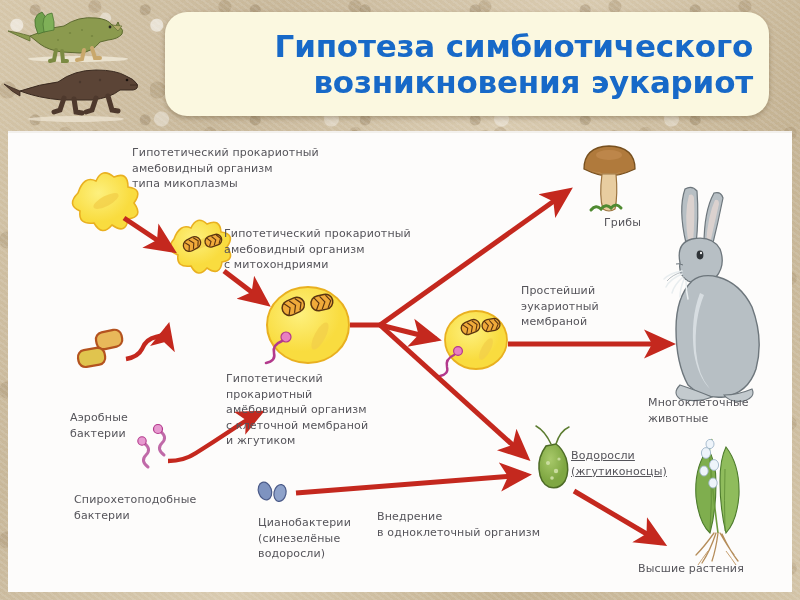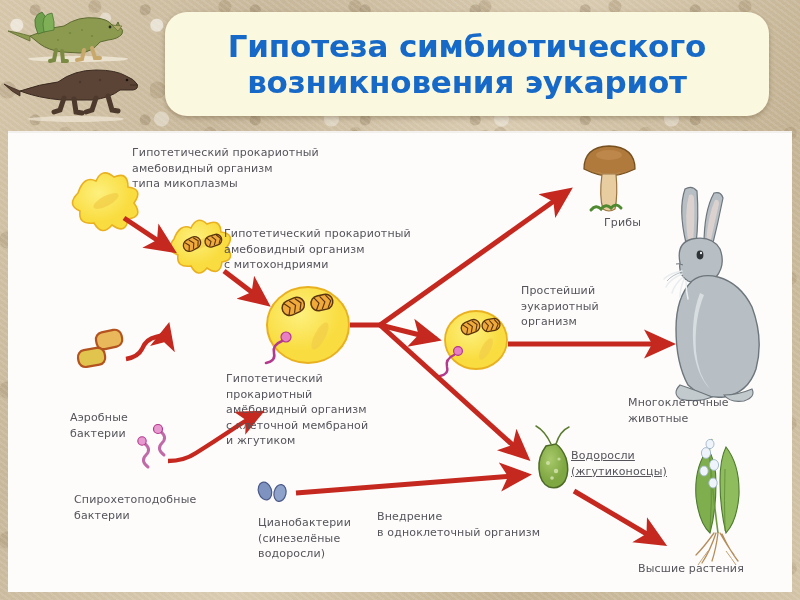--- a/index.html
+++ b/index.html
@@ -45,23 +45,23 @@
     background:#fbf8e0;
     border-radius:22px;
     box-shadow:0 2px 5px rgba(80,60,30,.35);
     display:flex;align-items:center;justify-content:center;
   }
   #title-text{
     font-family:"DejaVu Sans", sans-serif;
     font-weight:bold;
     font-size:31px;line-height:1.17;
     color:#1769c8;
-    text-align:center;
+    text-align:right;
     letter-spacing:-.2px;
-    padding:0 8px;
+    padding:0 16px;
   }
 
   
   #diagram{
     position:absolute;left:8px;top:131px;width:784px;height:461px;
     background:#fdfcfb;
     overflow:hidden;
   }
   #diagram-svg{position:absolute;left:0;top:0;}
 
@@ -325,25 +325,25 @@
 
   <div class="lbl" style="left:218px;top:384px;margin-left:32px;">Цианобактерии
 (синезелёные
 водоросли)</div>
 
   <div class="lbl" style="left:369px;top:378px;">Внедрение
 в одноклеточный организм</div>
 
   <div class="lbl" style="left:513px;top:152px;">Простейший
 эукариотный
-организм</div>
+мембраной</div>
 
   <div class="lbl" style="left:576px;top:84px;margin-left:20px;">Грибы</div>
 
-  <div class="lbl" style="left:620px;top:264px;">Многоклеточные
+  <div class="lbl" style="left:640px;top:264px;">Многоклеточные
 животные</div>
 
   <div class="lbl" style="left:563px;top:317px;text-decoration:underline;">Водоросли
 (жгутиконосцы)</div>
 
   <div class="lbl" style="left:630px;top:430px;text-align:right;">Высшие растения</div>
 
 </div>
 
 </body></html>

